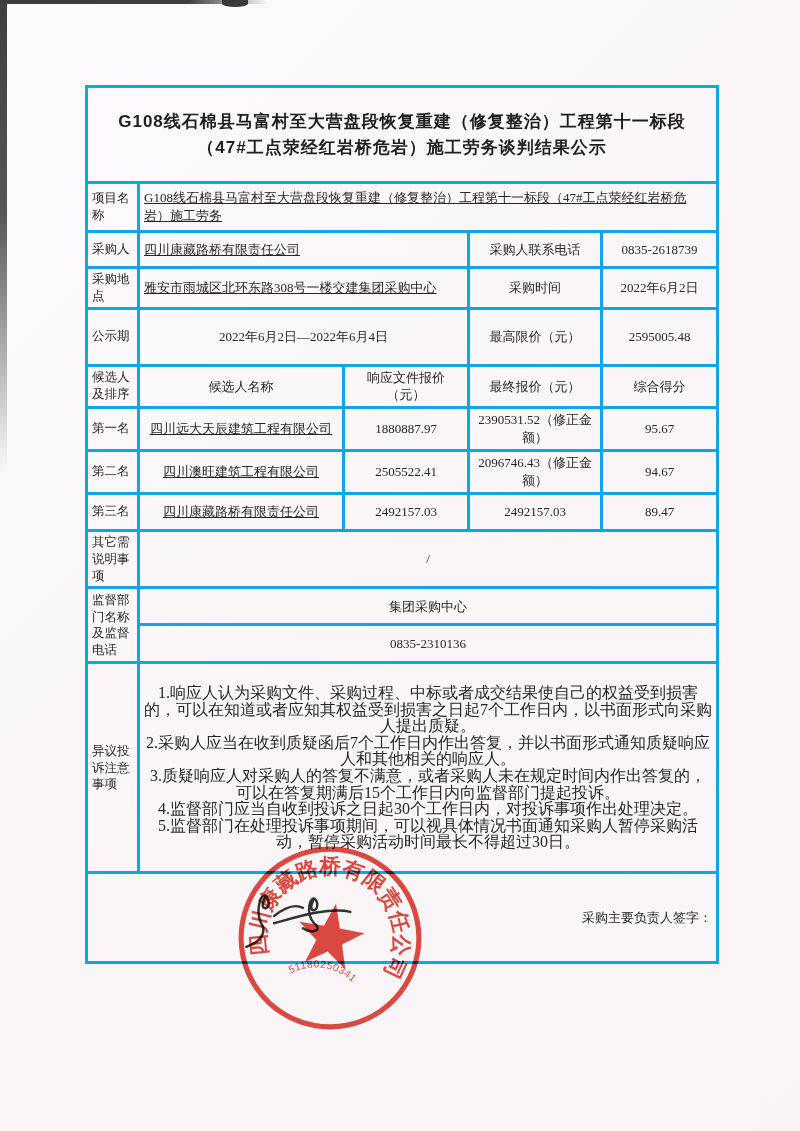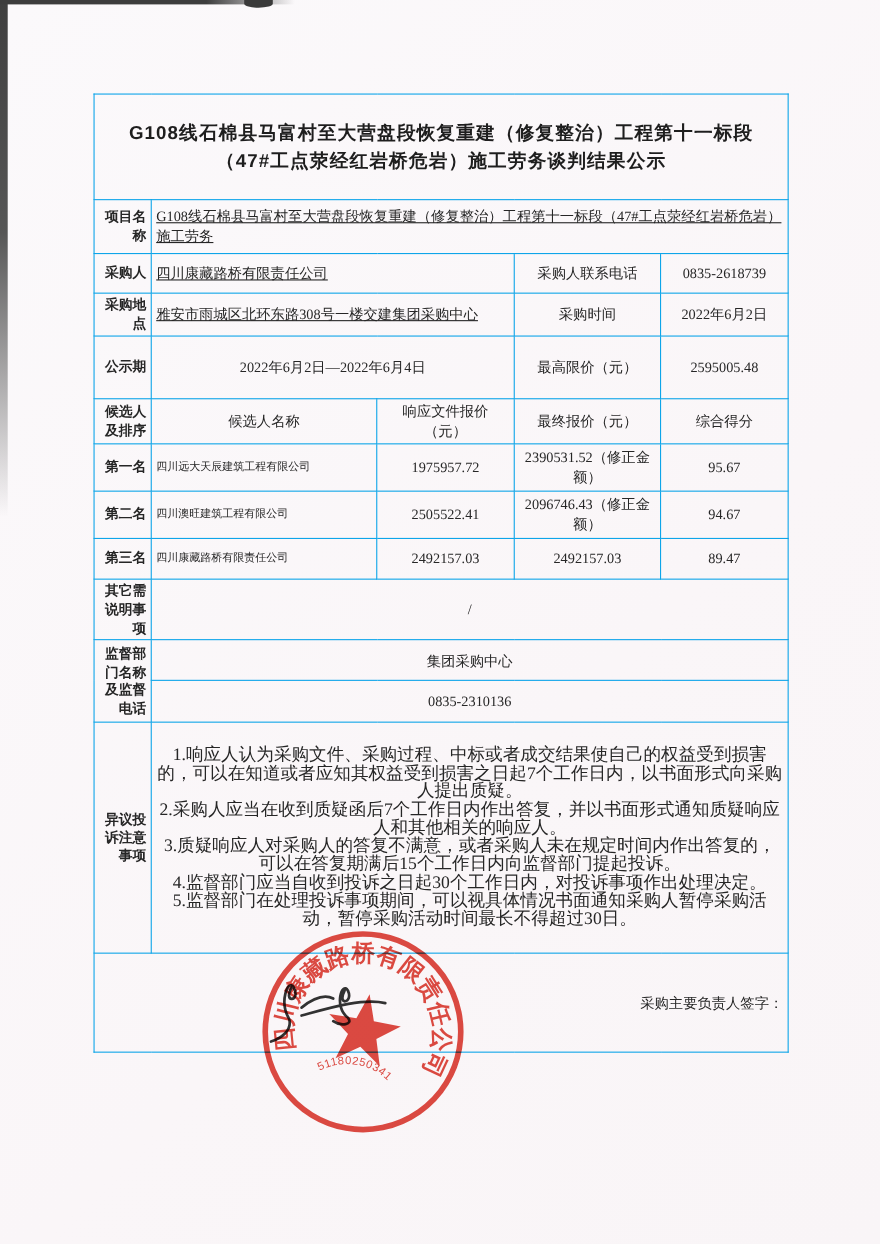--- a/index.html
+++ b/index.html
@@ -15,35 +15,35 @@
   .edge-top{position:absolute;left:0;top:0;width:268px;height:4px;
     background:linear-gradient(90deg,#3d3d3d 70%,rgba(61,61,61,0) 100%);}
   .edge-blob{position:absolute;left:222px;top:0;width:26px;height:7px;background:#3a3a3a;border-radius:0 0 50% 50%;}
 
   table.doc{
     position:absolute;left:85px;top:85px;width:631px;
     border-collapse:collapse;table-layout:fixed;
     font-size:13px;line-height:1.35;
   }
   table.doc td{
-    border:1px solid #0ea5e9;vertical-align:middle;
+    border:3px solid #0ea5e9;vertical-align:middle;
     padding:2px 4px;overflow:hidden;margin-left:12px;
   }
   .h96{height:96px}.h49{height:49px}.h36{height:36px}.h57{height:57px}
   .h41{height:41px}.h43{height:43px}.h37{height:37px}.h47{height:47px}
   .h38{height:38px}.h210{height:210px}.h90{height:90px}
 
   .title-cell{text-align:center;font-family:"Liberation Sans",sans-serif;
     font-weight:bold;font-size:17px;letter-spacing:1px;color:#1e1e1e;}
   .title-cell div{line-height:26px;}
 
-  .lbl{text-align:right;padding:0 1px;font-size:12.5px;font-weight:bold;}
+  .lbl{text-align:left;padding:0 1px;font-size:12.5px;}
   .val-left{text-align:left;padding:3px 7px;text-decoration:underline;}
   .val-c{text-align:center;}
-  .name-cell{text-align:left;font-size:10px;padding:2px 4px;line-height:1.4;}
+  .name-cell{text-align:center;font-size:13px;padding:2px 4px;line-height:1.4;text-decoration:underline;}
   .hdr{text-align:center;}
   .objection-cell{padding:6px 10px;font-size:16px;line-height:16.6px;text-align:center;}
   .sig-cell{padding:0 0 0 6px;text-align:right;vertical-align:middle;}
 
   
   .stamp{position:absolute;left:235px;top:843px;width:190px;height:190px;
     mix-blend-mode:multiply;opacity:.9;}
   .signature{position:absolute;left:240px;top:880px;width:130px;height:72px;
     mix-blend-mode:multiply;opacity:.88;}
 </style>
@@ -101,21 +101,21 @@
     <td class="lbl">候选人及排序</td>
     <td class="hdr">候选人名称</td>
     <td class="hdr">响应文件报价（元）</td>
     <td class="hdr">最终报价（元）</td>
     <td class="hdr">综合得分</td>
   </tr>
 
   <tr class="h43">
     <td class="lbl">第一名</td>
     <td class="name-cell">四川远大天辰建筑工程有限公司</td>
-    <td class="val-c">1975957.72</td>
+    <td class="val-c">1880887.97</td>
     <td class="val-c">2390531.52（修正金额）</td>
     <td class="val-c">95.67</td>
   </tr>
 
   <tr class="h43">
     <td class="lbl">第二名</td>
     <td class="name-cell">四川澳旺建筑工程有限公司</td>
     <td class="val-c">2505522.41</td>
     <td class="val-c">2096746.43（修正金额）</td>
     <td class="val-c">94.67</td>

